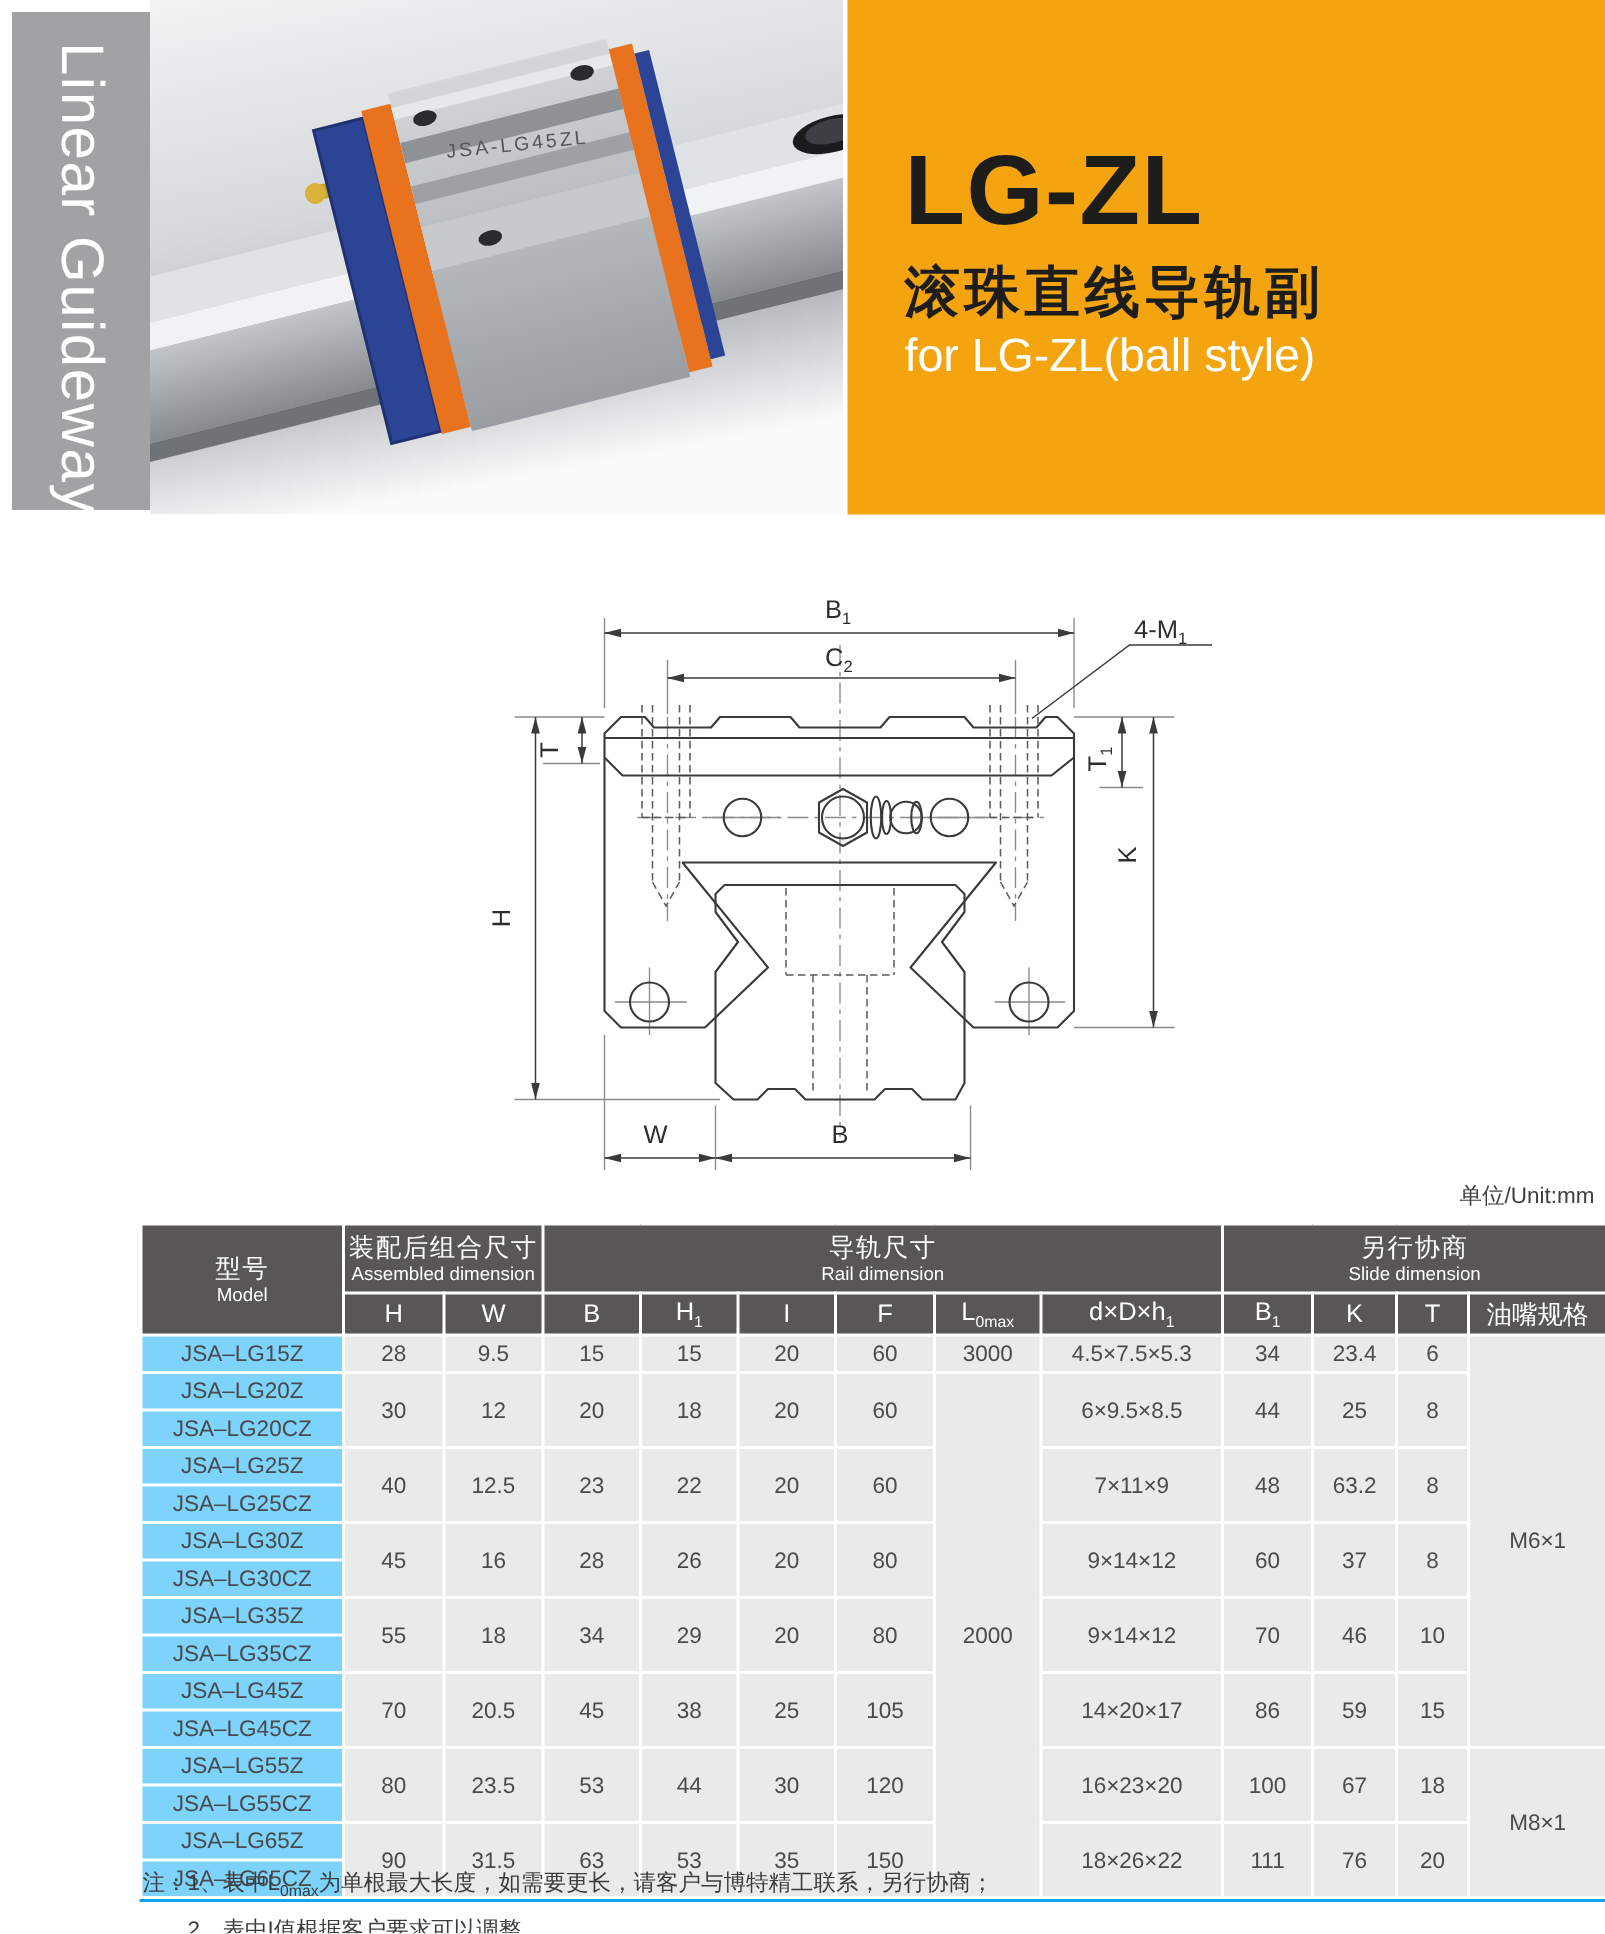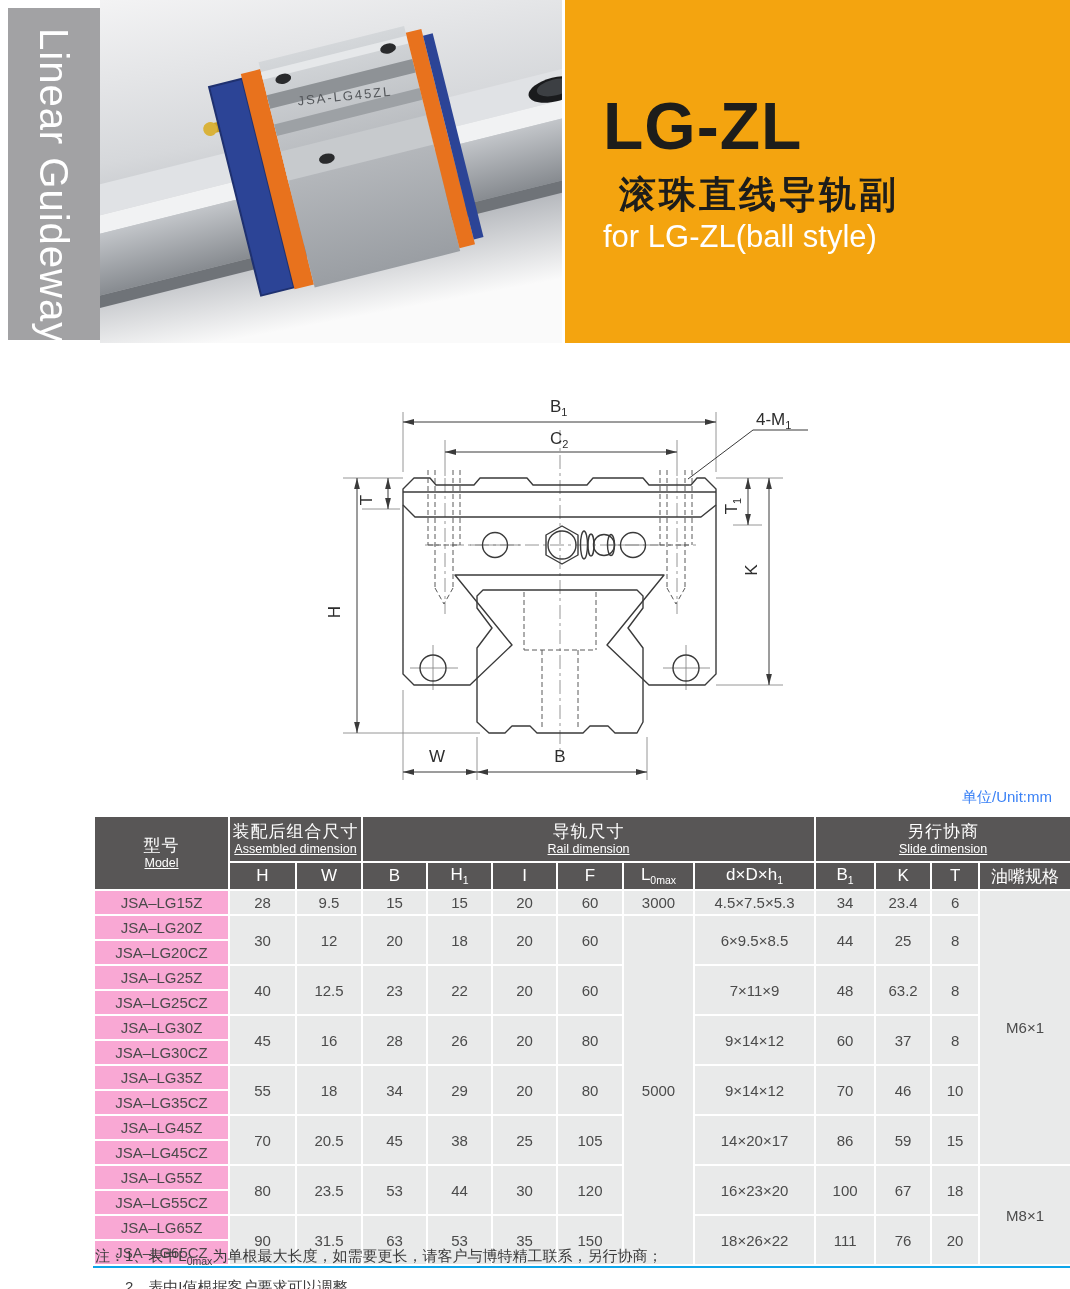--- a/index.html
+++ b/index.html
@@ -9,44 +9,44 @@
   .sidebar{position:absolute;left:8px;top:8px;width:92px;height:332px;background:#A2A2A4;}
   .sidebar-label{position:absolute;left:100px;top:8px;width:332px;height:92px;
     transform:rotate(90deg);transform-origin:0 0;
     color:#fff;font-size:40px;line-height:92px;padding-left:20px;box-sizing:border-box;
     letter-spacing:1px;white-space:nowrap;}
   
   .photo{position:absolute;left:100px;top:0;width:462px;height:343px;}
   
   .banner{position:absolute;left:565px;top:0;width:505px;height:343px;background:#F4A40F;}
   .banner .title{position:absolute;left:38px;top:88px;color:#1d1d1b;font-size:66px;font-weight:800;letter-spacing:1px;}
-  .banner .sub-cn{position:absolute;left:38px;top:170px;color:#1d1d1b;font-size:37px;font-weight:600;letter-spacing:3px;margin-left:16px;}
+  .banner .sub-cn{position:absolute;left:38px;top:170px;color:#1d1d1b;font-size:37px;font-weight:600;letter-spacing:3px;}
   .banner .sub-en{position:absolute;left:38px;top:216px;color:#ffffff;font-size:31px;line-height:41px;font-weight:400;}
   
   .diagram{position:absolute;left:320px;top:388px;}
   .diagram .outline{fill:none;stroke:#3a3a3a;stroke-width:1.4;stroke-linejoin:round;}
   .diagram .thin{stroke:#8a8a8a;stroke-width:0.9;fill:none;}
   .diagram .cline{stroke:#8a8a8a;stroke-width:0.9;fill:none;stroke-dasharray:14 4 3 4;}
   .diagram .dashed{stroke:#5a5a5a;stroke-width:1;fill:none;stroke-dasharray:5 3;}
   .diagram .dim{stroke:#3a3a3a;stroke-width:1;fill:none;}
   .diagram .dlabel{font-size:17px;fill:#2d2d2d;}
   .diagram .sub{font-size:11px;}
   
-  .unit{position:absolute;right:18px;top:788px;font-size:15px;color:#3b82f6;}
+  .unit{position:absolute;right:7px;top:788px;font-size:15px;color:#404040;}
   
   .tblwrap{position:absolute;left:93px;top:815px;width:977px;border-bottom:2px solid #0ea5e9;}
   table.spec{border-collapse:collapse;width:977px;table-layout:fixed;}
   table.spec th,table.spec td{border:2px solid #fff;text-align:center;vertical-align:middle;padding:0;}
   table.spec thead th{background:#585656;color:#fff;font-weight:400;}
   tr.gr th{height:44px;}
   tr.cr th{height:26px;font-size:17px;}
   .cnh{display:block;font-size:17px;line-height:20px;letter-spacing:1px;}
-  .enh{display:block;font-size:12.5px;line-height:15px;text-decoration:underline;}
+  .enh{display:block;font-size:12.5px;line-height:15px;}
   table.spec td{background:#E9EAEA;color:#4b4b4b;font-size:15px;height:23px;}
-  table.spec td.model{background:#f9a8d4;color:#4a4a4a;}
+  table.spec td.model{background:#7dd3fc;color:#4a4a4a;}
   table.spec sub{font-size:0.62em;}
   
   .notes{position:absolute;left:95px;top:1243px;font-size:15px;color:#3c3c3c;line-height:25px;}
   .notes .ln2{padding-left:30px;}
   .notes sub{font-size:0.7em;}
 </style>
 </head>
 <body>
 
 <div class="page">
@@ -262,21 +262,21 @@
             <td rowspan="11">M6×1</td>
           </tr>
           <tr>
             <td class="model">JSA–LG20Z</td>
             <td rowspan="2">30</td>
             <td rowspan="2">12</td>
             <td rowspan="2">20</td>
             <td rowspan="2">18</td>
             <td rowspan="2">20</td>
             <td rowspan="2">60</td>
-            <td rowspan="14">5000</td>
+            <td rowspan="14">2000</td>
             <td rowspan="2">6×9.5×8.5</td>
             <td rowspan="2">44</td>
             <td rowspan="2">25</td>
             <td rowspan="2">8</td>
           </tr>
           <tr>
             <td class="model">JSA–LG20CZ</td>
           </tr>
           <tr>
             <td class="model">JSA–LG25Z</td>

